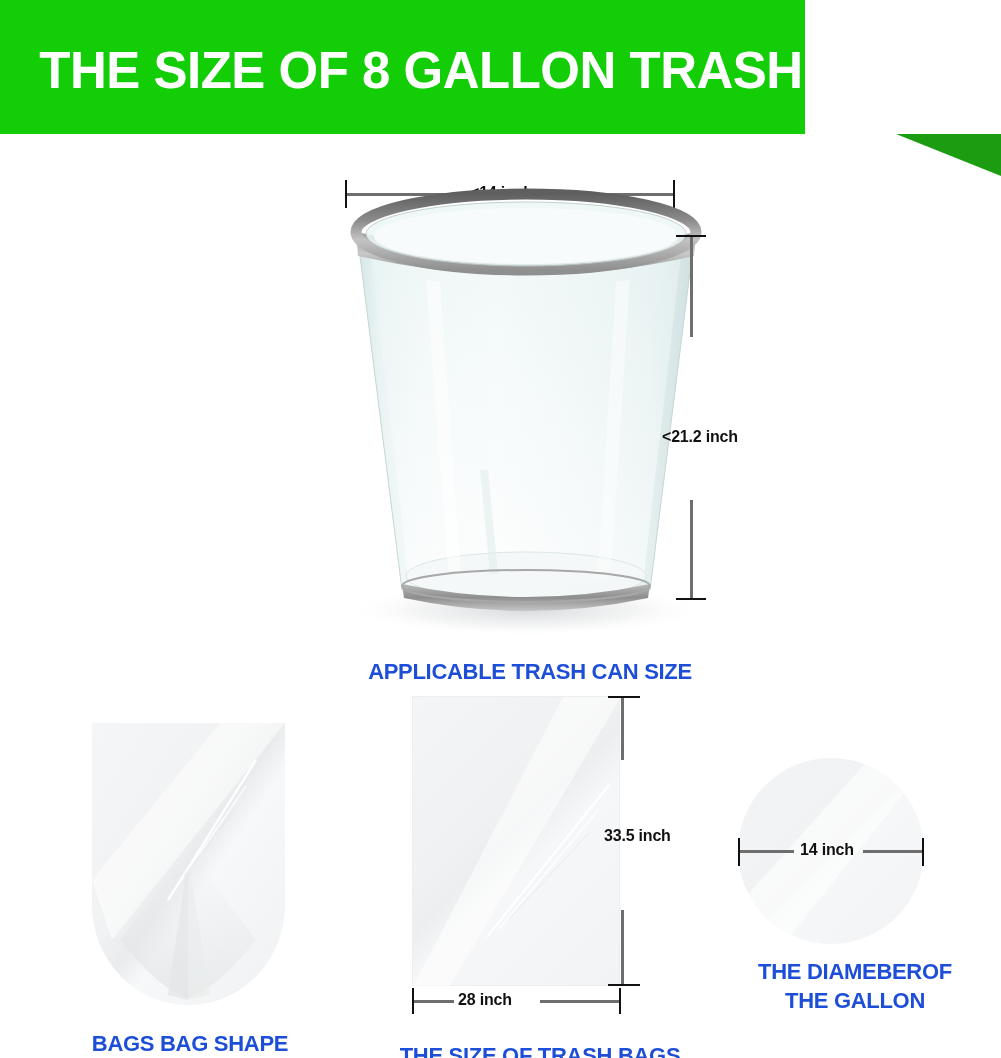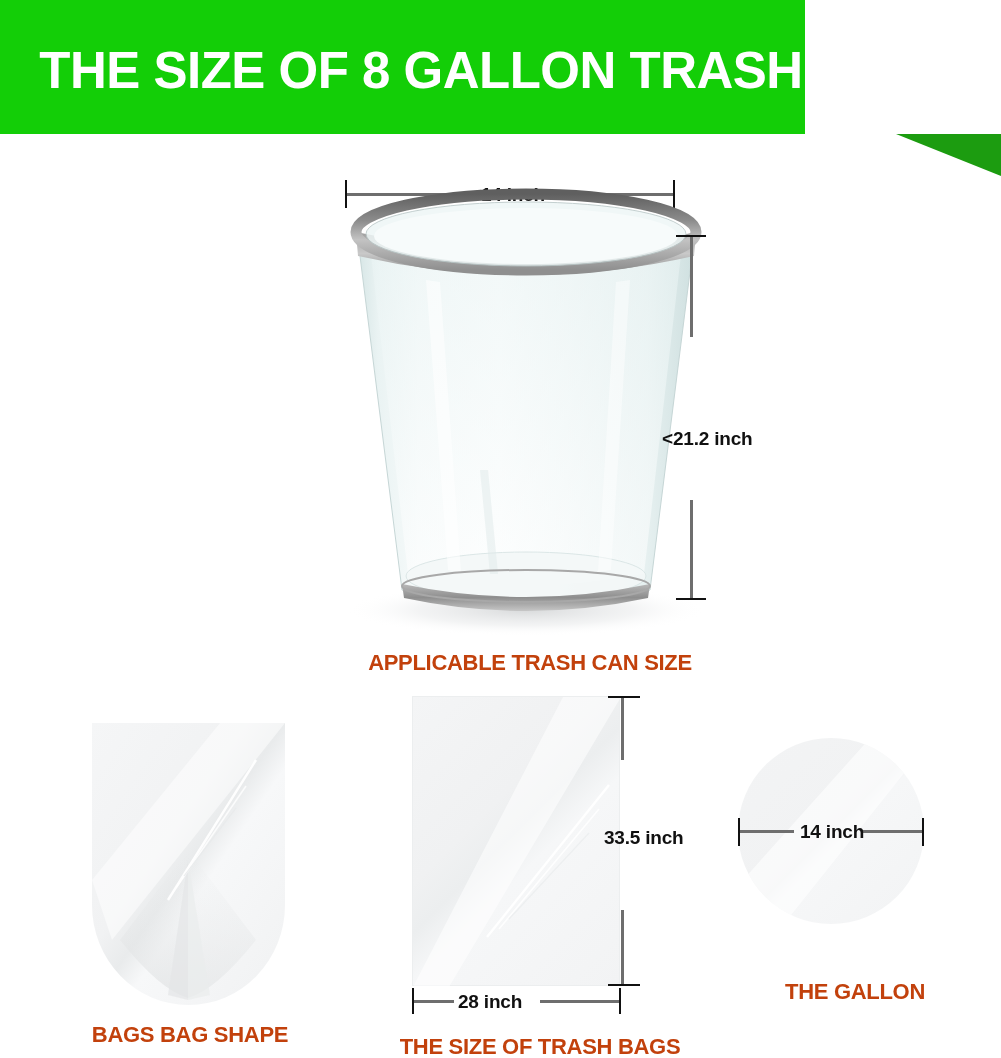--- a/index.html
+++ b/index.html
@@ -40,37 +40,38 @@
   .can-svg { position:absolute; left:0; top:0; }
 
   
   .dimline-h { position:absolute; height:3px; background:#6e6e6e; }
   .dimline-v { position:absolute; width:3px; background:#6e6e6e; }
   .tick-v { position:absolute; width:2px; background:#111111; }
   .tick-h { position:absolute; height:2px; background:#111111; }
 
   .dim-label {
     position:absolute;
-    font-size:19px; font-weight:bold; color:#111111;
+    font-size:16px; font-weight:bold; color:#111111;
     white-space:nowrap; letter-spacing:-0.2px;
   }
 
   
   .caption {
     position:absolute;
-    font-size:22px; font-weight:bold; color:#c2410c;
+    font-size:22px; font-weight:bold; color:#1d4ed8;
     white-space:nowrap; letter-spacing:-0.3px;
     text-align:center;
+    margin-top:9px;
   }
   .caption.two-line { white-space:normal; line-height:1.32; }
 
   
   #bagshape-group { position:absolute; left:60px;  top:690px; width:300px; height:340px; }
   #bagsize-group  { position:absolute; left:380px; top:680px; width:320px; height:350px; }
-  #bagbottom-group{ position:absolute; left:710px; top:730px; width:290px; height:230px;text-align:right; }
+  #bagbottom-group{ position:absolute; left:710px; top:750px; width:290px; height:230px;text-align:right; }
 
   #bag-rect {
     position:absolute; left:32px; top:16px; width:208px; height:290px;
     background:linear-gradient(135deg,#f4f5f6 0%,#f0f1f2 38%,#eceeef 48%,#f6f7f8 58%,#f2f3f4 100%);
     border:1px solid #eceeef;
   }
   #bag-circle {
     position:absolute; left:28px; top:8px; width:186px; height:186px;
     border-radius:50%;
     background:linear-gradient(135deg,#f3f4f5 0%,#f1f2f3 45%,#eef0f1 50%,#f6f7f8 55%,#f2f3f4 100%);
@@ -236,15 +237,15 @@
   </div>
 
   <div class="tick-v" style="left:28px;  top:88px;  height:28px;"></div>
   <div class="dimline-h" style="left:30px;  top:100px; width:54px;"></div>
   <div class="dimline-h" style="left:153px; top:100px; width:59px;"></div>
   <div class="tick-v" style="left:212px; top:88px;  height:28px;"></div>
   <div class="dim-label" style="left:90px;  top:91px;">14 inch</div>
 
 </div>
 <div class="caption two-line" style="left:710px; top:948px; width:290px;">
-  <br>
+  <span>THE DIAMEBEROF</span><br>
   <span>THE GALLON</span>
 </div>
 
 </body></html>

